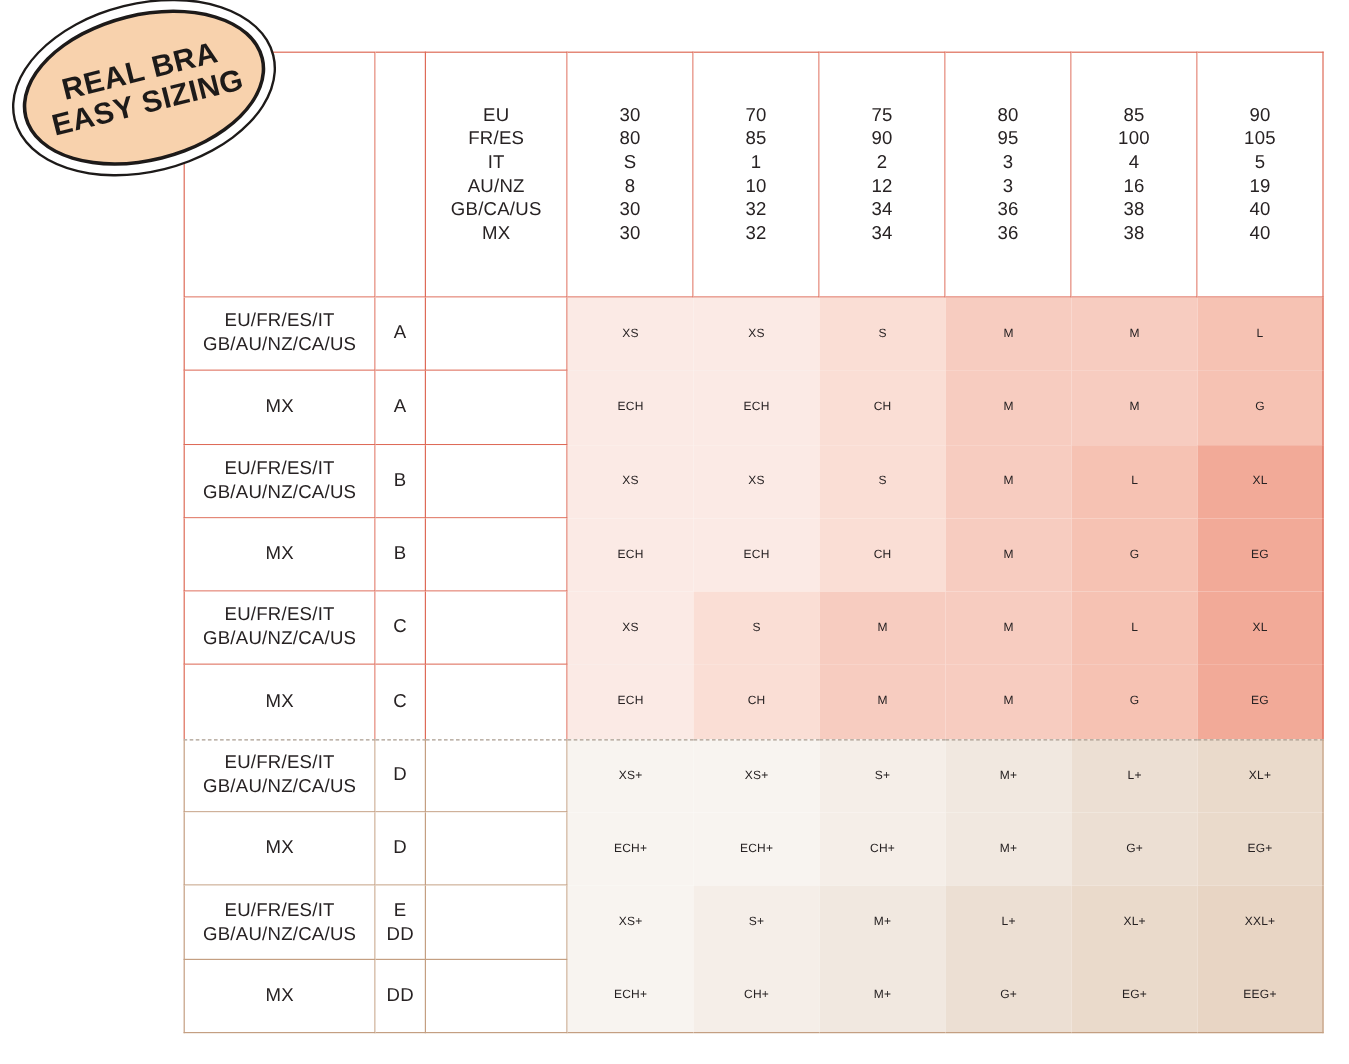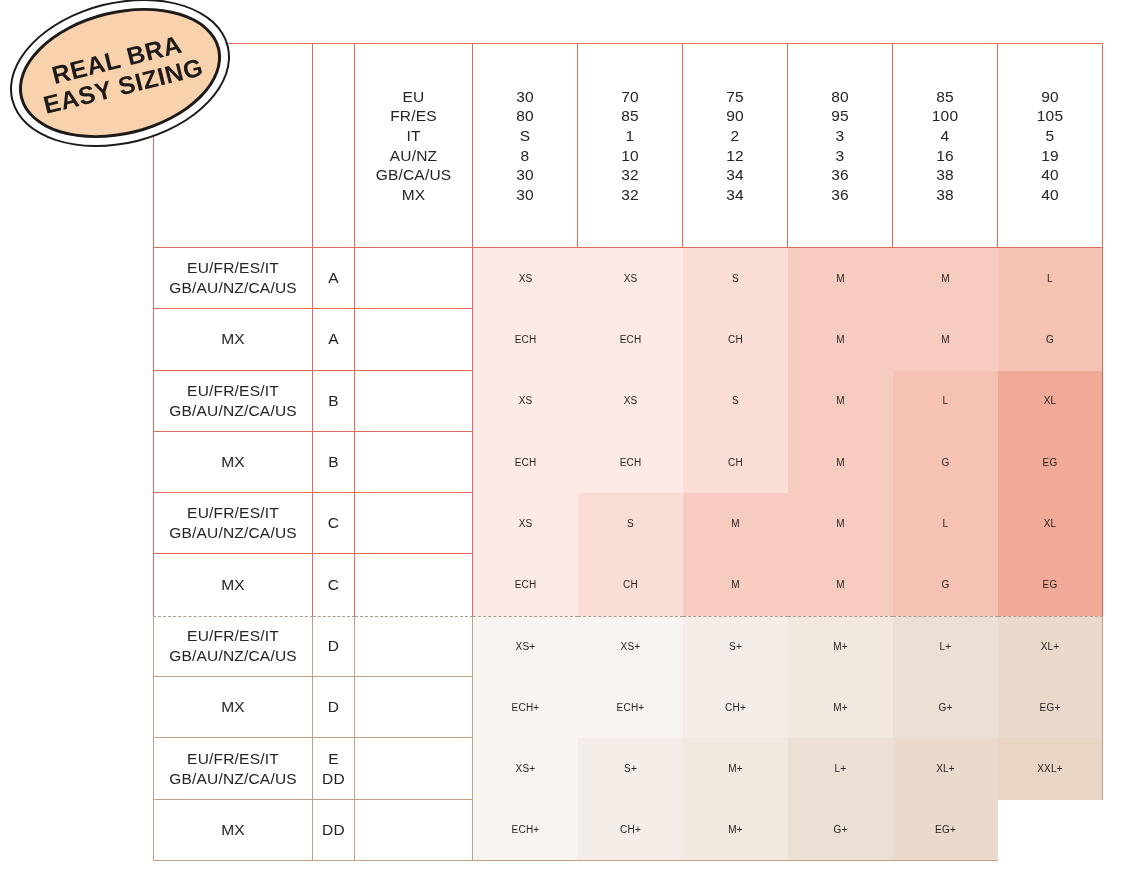--- a/index.html
+++ b/index.html
@@ -359,20 +359,23 @@
       </div>
       <div class="cell data-cell sec-bot bb" style="background: rgb(241, 232, 224);">
         <div>M+</div>
       </div>
       <div class="cell data-cell sec-bot bb" style="background: rgb(236, 223, 211);">
         <div>G+</div>
       </div>
       <div class="cell data-cell sec-bot bb" style="background: rgb(234, 218, 203);">
         <div>EG+</div>
       </div>
+      <div class="cell data-cell sec-bot br bb" style="background: rgb(232, 213, 196);">
+        <div>EEG+</div>
+      </div>
     </div>
   <div class="badge">
     <div class="badge-sticker">
       <div class="badge-inner" id="badge-inner" style="background: rgb(248, 210, 173);">
         <div class="badge-line">REAL BRA</div>
         <div class="badge-line">EASY SIZING</div>
       </div>
     </div>
   </div>
 </div>

